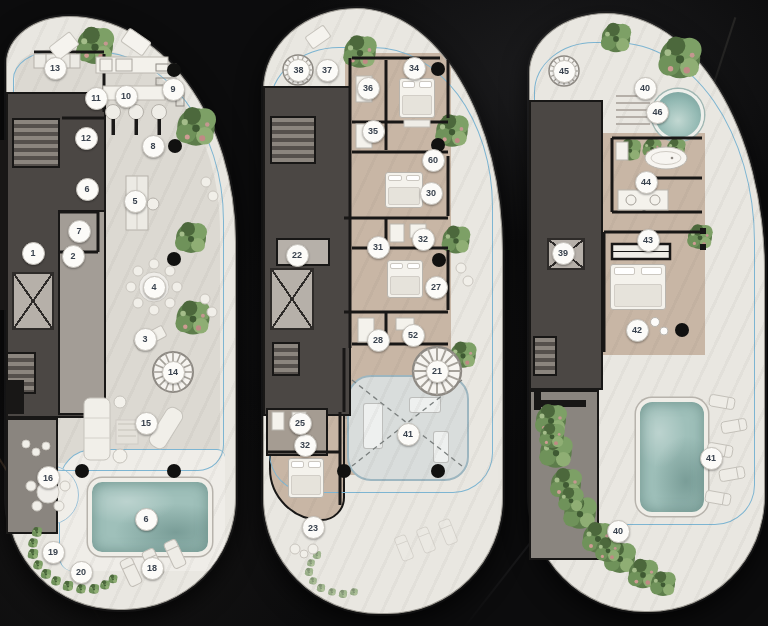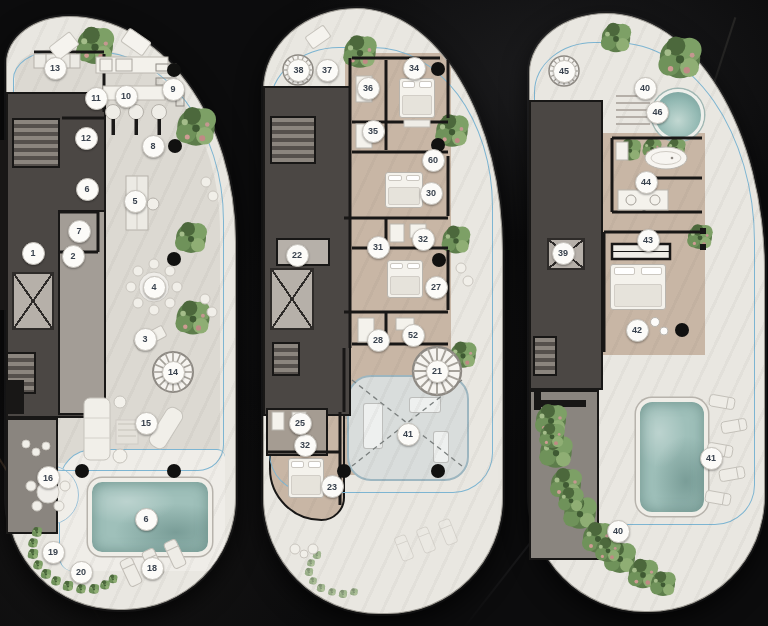--- a/index.html
+++ b/index.html
@@ -450,21 +450,21 @@
     <div class="marker" style="left: 43.5px; top: 56.5px;">13</div>
     <div class="marker" style="left: 161.5px; top: 360.5px;">14</div>
     <div class="marker" style="left: 134.5px; top: 411.5px;">15</div>
     <div class="marker" style="left: 36.5px; top: 466px;">16</div>
     <div class="marker" style="left: 134.5px; top: 507.5px;">6</div>
     <div class="marker" style="left: 140.5px; top: 556.5px;">18</div>
     <div class="marker" style="left: 41.5px; top: 540.5px;">19</div>
     <div class="marker" style="left: 69.5px; top: 560.5px;">20</div>
     <div class="marker" style="left: 425.5px; top: 359.5px;">21</div>
     <div class="marker" style="left: 285.5px; top: 243.5px;">22</div>
-    <div class="marker" style="left: 301.5px; top: 475px; margin-left: 19px;">23</div>
+    <div class="marker" style="left: 301.5px; top: 516px;">23</div>
     <div class="marker" style="left: 293.5px; top: 433.5px;">32</div>
     <div class="marker" style="left: 288.5px; top: 411.5px;">25</div>
     <div class="marker" style="left: 396.5px; top: 422.5px;">41</div>
     <div class="marker" style="left: 424.5px; top: 275.5px;">27</div>
     <div class="marker" style="left: 366.5px; top: 328.5px;">28</div>
     <div class="marker" style="left: 401.5px; top: 323.5px;">52</div>
     <div class="marker" style="left: 419.5px; top: 181.5px;">30</div>
     <div class="marker" style="left: 366.5px; top: 235.5px;">31</div>
     <div class="marker" style="left: 411.5px; top: 227.5px;">32</div>
     <div class="marker" style="left: 421.5px; top: 148.5px;">60</div>

